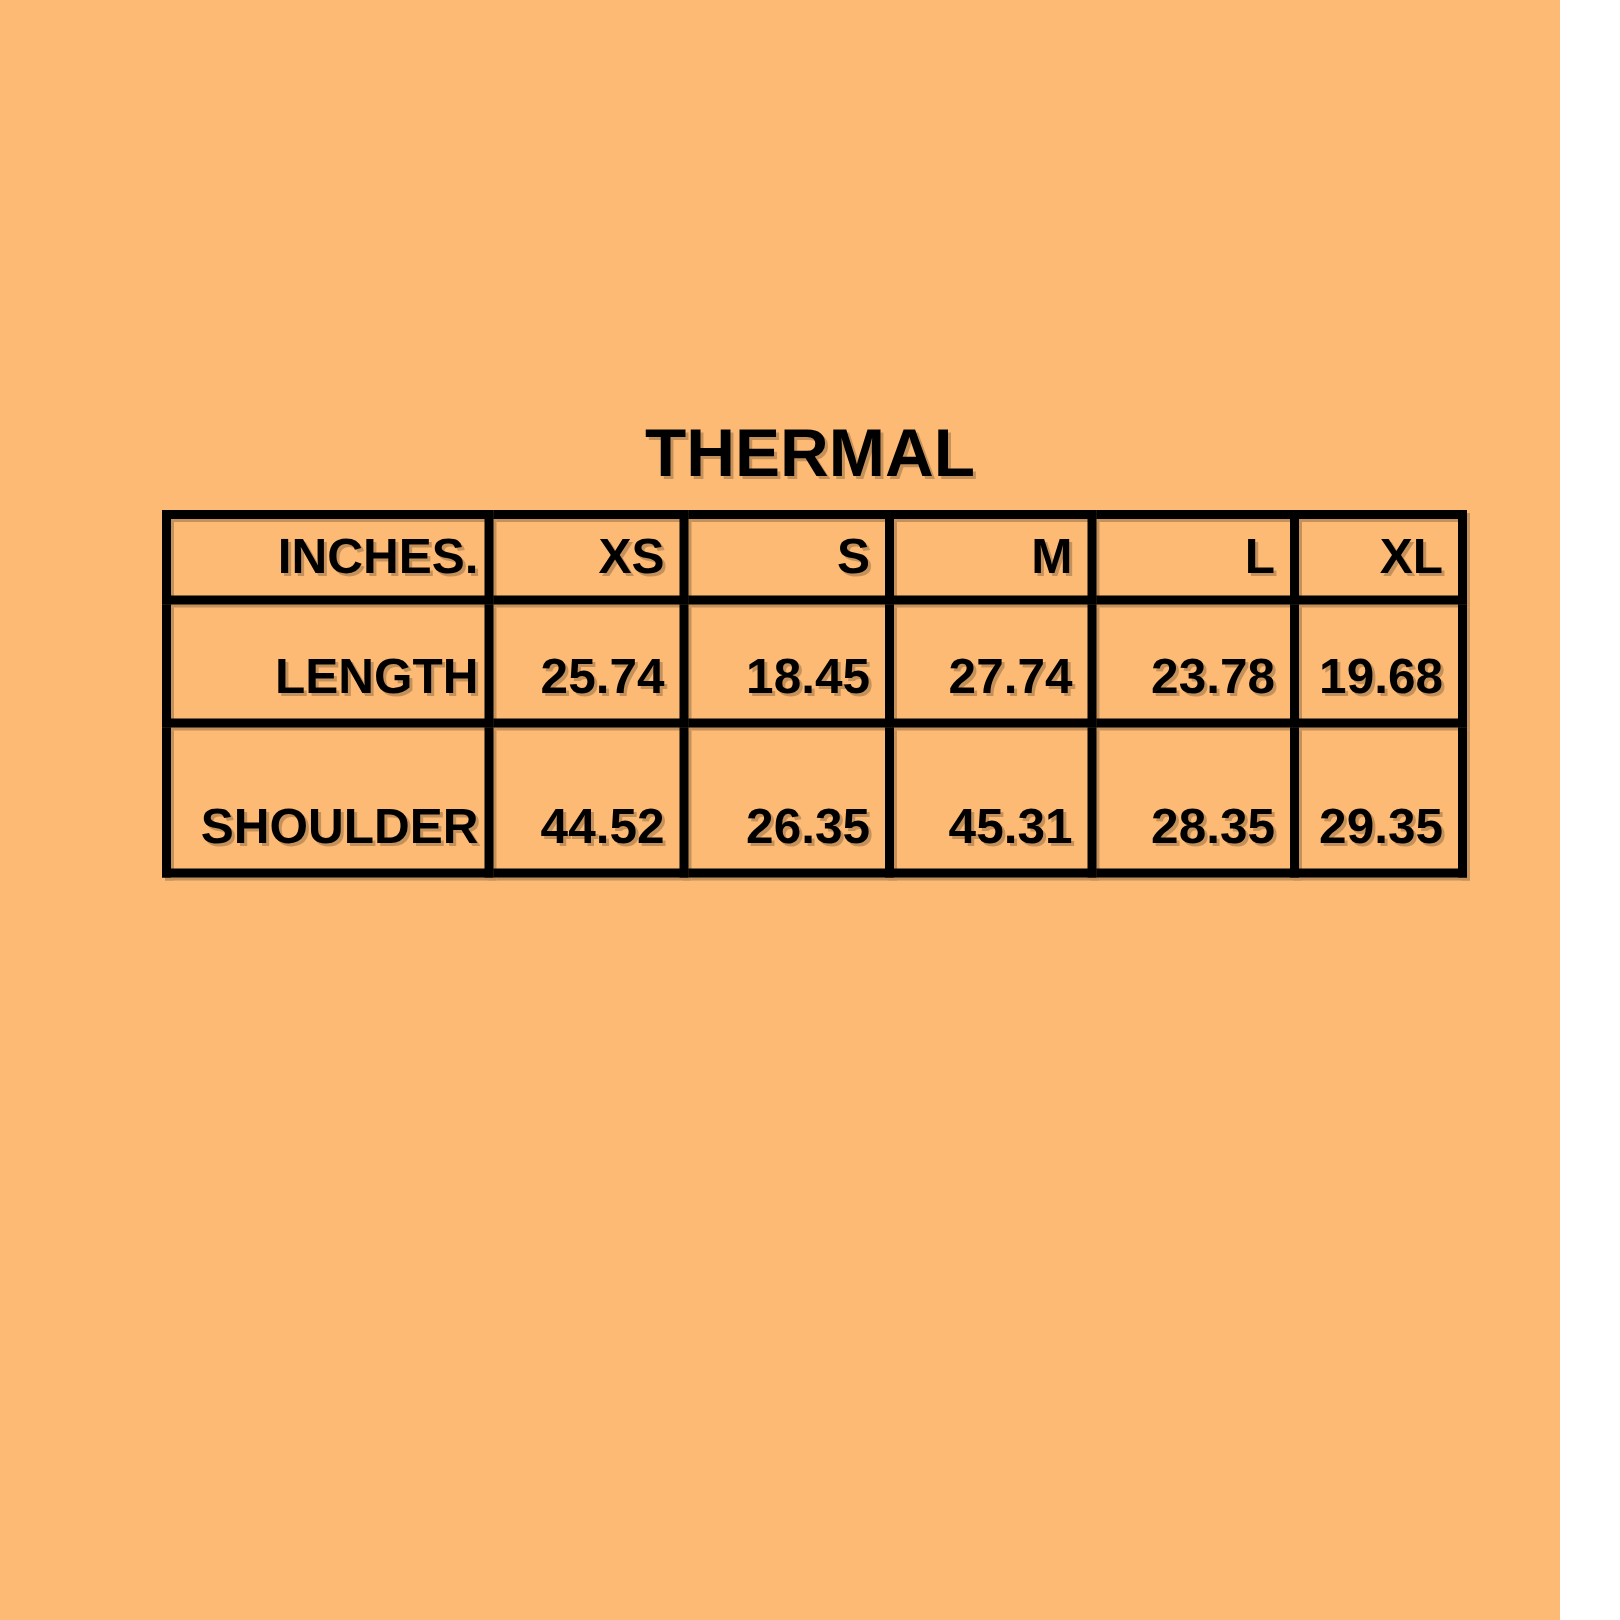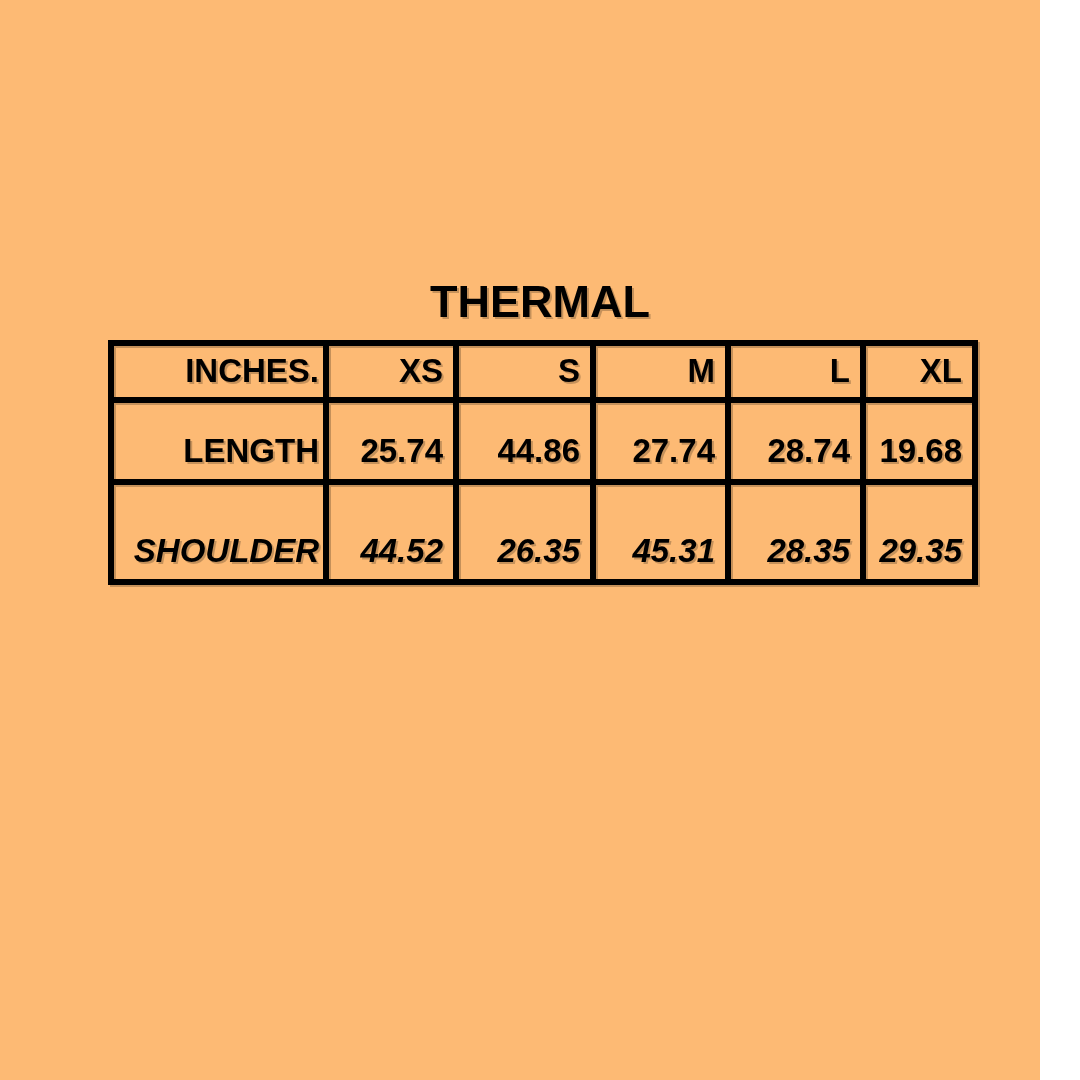--- a/index.html
+++ b/index.html
@@ -52,21 +52,21 @@
   table.size-table td.label-cell {
     padding-right: 4px;
   }
   tr.head-row td {
     padding-bottom: 7px;
   }
   tr.head-row    { height: 57px; }
   tr.row-0       { height: 73px; }
   tr.row-1       { height: 82px; }
   tr.row-2       { height: 86px; }
-  tr.row-3       { height: 100px; font-style: italic; }
+  tr.row-3       { height: 100px; }
 </style>
 </head>
 <body>
 
 <div class="page">
 
   <h1 class="chart-title">THERMAL</h1>
 
   <table class="size-table">
     <colgroup>
@@ -84,23 +84,23 @@
         <td>S</td>
         <td>M</td>
         <td>L</td>
         <td>XL</td>
       </tr>
 
 
       <tr class="row-1">
         <td class="label-cell">LENGTH</td>
         <td>25.74</td>
-        <td>44.86</td>
+        <td>18.45</td>
         <td>27.74</td>
-        <td>28.74</td>
+        <td>23.78</td>
         <td>19.68</td>
       </tr>
 
 
       <tr class="row-3">
         <td class="label-cell">SHOULDER</td>
         <td>44.52</td>
         <td>26.35</td>
         <td>45.31</td>
         <td>28.35</td>

